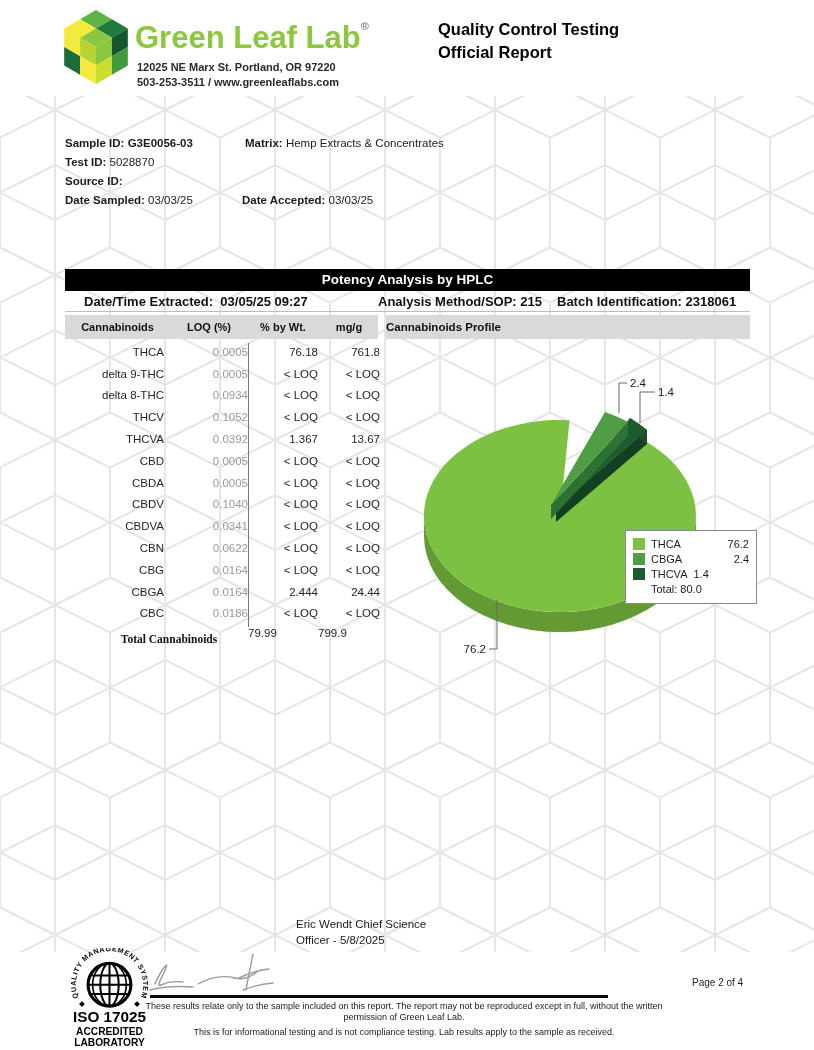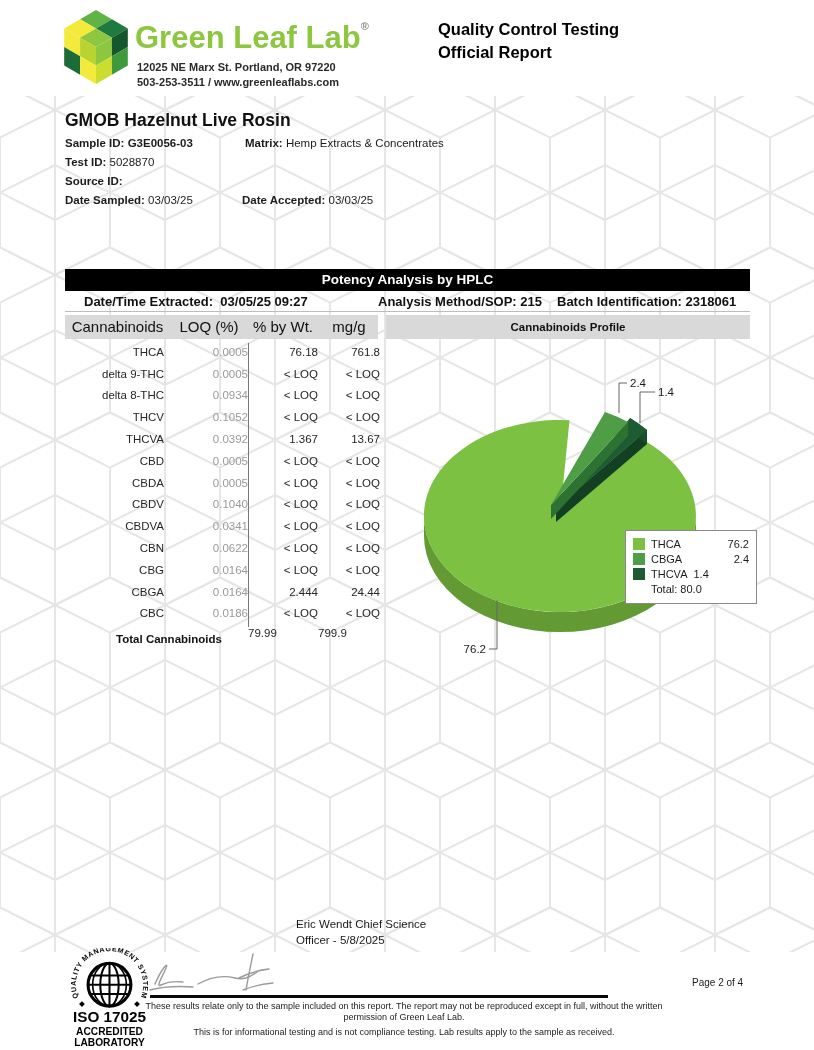--- a/index.html
+++ b/index.html
@@ -22,38 +22,38 @@
   .meta{font-size:11.5px;color:#1c1c1c;}
   .meta b{font-weight:bold;}
 
   
   .black-bar{left:65px;top:269px;width:685px;height:22px;background:#000;color:#fff;
              text-align:center;font-size:13.5px;font-weight:bold;line-height:22px;}
   .info-row{top:294px;font-size:13px;font-weight:bold;color:#111;}
   .thin-rule{left:65px;top:311px;width:685px;height:1px;background:#bdbdbd;}
   .gray-bar{top:315px;height:24px;background:#d9d9d9;}
   .gb-left{left:65px;width:313px;}
-  .gb-right{left:386px;width:364px;text-align:center;font-size:11.5px;font-weight:bold;
+  .gb-right{left:386px;width:364px;text-align:left;font-size:11.5px;font-weight:bold;
             line-height:24px;color:#111;}
   .thead{display:grid;grid-template-columns:105px 78px 70px 62px;height:24px;
-         font-size:15px;font-weight:normal;color:#111;}
+         font-size:11px;font-weight:bold;color:#111;}
   .thead div{text-align:center;line-height:24px;}
 
   
   #potency-rows{left:65px;top:341px;width:315px;}
   .trow{display:grid;grid-template-columns:105px 78px 70px 62px;height:21.8px;
         font-size:11.5px;align-items:center;}
   .tcell{text-align:right;}
   .tcell.name{text-align:right;padding-right:6px;color:#262626;}
   .tcell.loq{color:#9a9a9a;}
   .tcell.pct,.tcell.mgg{color:#262626;}
   .col-divider{left:248px;top:343px;width:1px;height:284px;background:#777;}
   .total-row{left:65px;top:627px;width:315px;display:grid;
              grid-template-columns:183px 70px 62px;font-size:11.5px;}
-  .total-label{font-weight:bold;text-align:center;padding-left:25px;padding-top:6px;color:#111;}
+  .total-label{font-weight:bold;text-align:center;padding-left:25px;padding-top:6px;color:#111;font-family:Liberation Serif, serif;}
   .total-val{text-align:left;color:#262626;}
 
   
   #pie-svg{left:400px;top:355px;}
   .legend{left:625px;top:530px;width:116px;background:#fff;border:1px solid #8a8a8a;
           padding:5px 7px 6px 7px;font-size:11px;color:#1c1c1c;}
   .lrow{display:flex;align-items:center;height:15px;gap:6px;}
   .sw{width:12px;height:12px;flex:0 0 12px;}
   .lval-right{margin-left:auto;}
   .ltotal{padding-left:18px;height:16px;line-height:16px;}
@@ -108,21 +108,20 @@
 
   <div class="layer abs brand-text" style="color: rgb(141, 198, 63);"><span>Green Leaf Lab</span><span class="brand-reg">®</span></div>
   <div class="layer abs addr" style="top:61px;">12025 NE Marx St. Portland, OR 97220</div>
   <div class="layer abs addr" style="top:76px;">503-253-3511 / www.greenleaflabs.com</div>
 
   <div class="layer abs report-title">
     <div>Quality Control Testing</div>
     <div>Official Report</div>
   </div>
 
-  <div class="layer abs sample-name">GMOB Hazelnut Live Rosin</div>
 
   <div class="layer abs meta" style="left:65px;top:137px;">
     <b>Sample ID:</b>
     <b>G3E0056-03</b>
   </div>
   <div class="layer abs meta" style="left:245px;top:137px;">
     <b>Matrix:</b>
     <span>Hemp Extracts &amp; Concentrates</span>
   </div>
   <div class="layer abs meta" style="left:65px;top:156px;">

